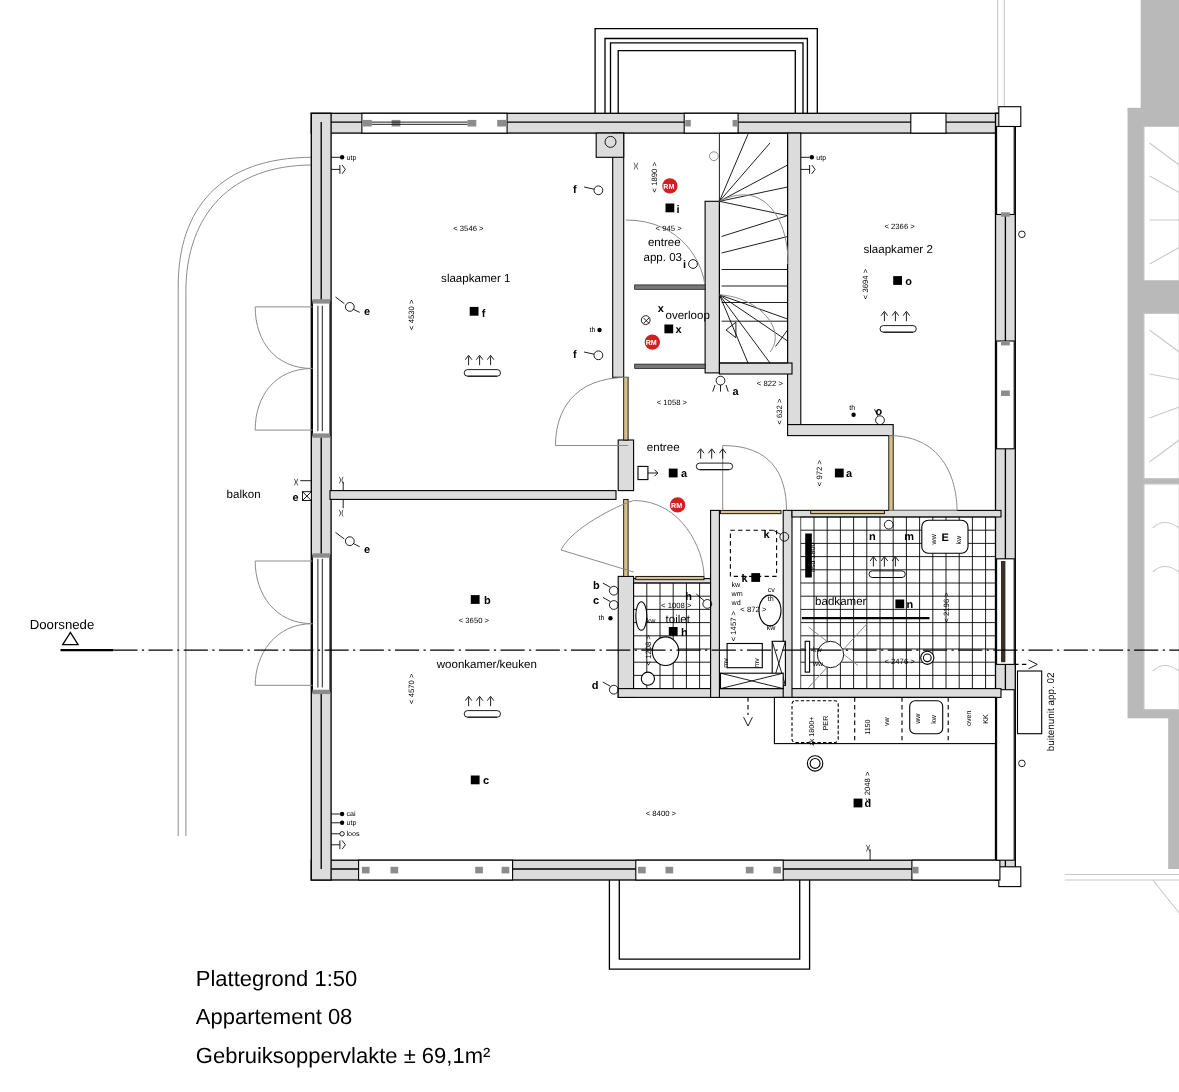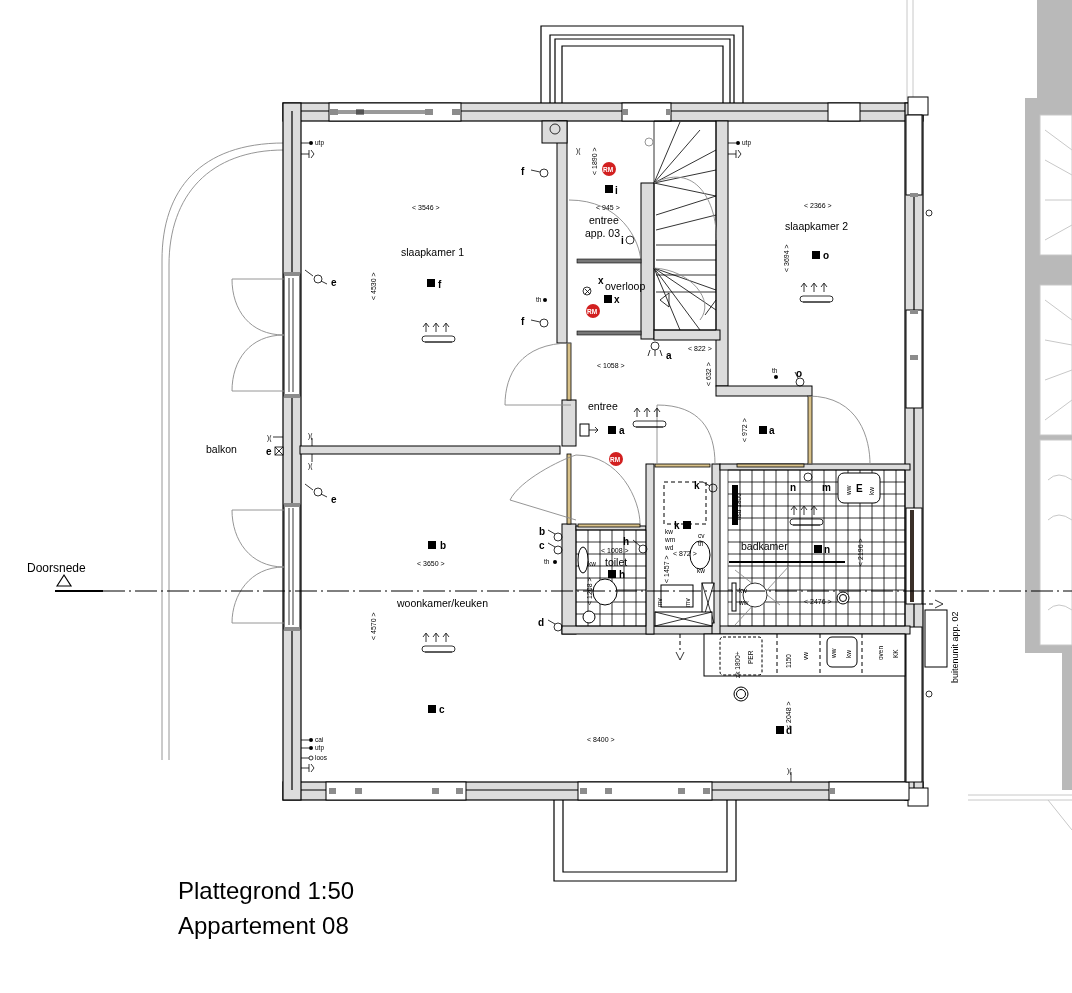--- a/index.html
+++ b/index.html
@@ -18,21 +18,21 @@
   .doorframe { fill: #d9c28a; stroke: #000; stroke-width: 0.8; }
   .neigh { fill: #b9b9b9; }
   .room-label { font-size: 10.5px; fill: #000; }
   .dim { font-size: 7px; fill: #000; }
   .sym { font-size: 9px; fill: #000; }
   .symb { font-size: 10px; fill: #000; font-weight: bold; }
   .tiny { font-size: 6.5px; fill: #000; }
   .rm circle { fill: #d22020; }
   .rm text { fill: #fff; font-size: 6.5px; font-weight: bold; }
   .title-block { position: absolute; left: 178px; top: 873px; }
-  .title-line { font-size: 24px; color: #000; line-height: 35px; white-space: nowrap; }
+  .title-line { font-size: 20px; color: #000; line-height: 35px; white-space: nowrap; }
 </style>
 </head>
 <body>
 
 <svg id="plan" width="1072" height="993" viewBox="0 0 1072 993" xmlns="http://www.w3.org/2000/svg">
 
   <g>
     <rect class="neigh" x="1037" y="0" width="35" height="100"></rect>
     <rect class="neigh" x="1025" y="98" width="47" height="555"></rect>
     <rect x="1040" y="115" width="32" height="140" fill="#fff" stroke="#c8c8c8"></rect>
@@ -579,13 +579,14 @@
 
   <g>
     <rect x="580" y="424" width="9" height="12" fill="#fff" stroke="#000"></rect>
     <path class="thin" d="M589 430 L598 430 M595 427 L598 430 L595 433"></path>
   </g>
 </svg>
 
 <div class="title-block">
   <div class="title-line">Plattegrond 1:50</div>
   <div class="title-line">Appartement 08</div>
+  <div class="title-line">Gebruiksoppervlakte ± 69,1m²</div>
 </div>
 
 </body></html>

